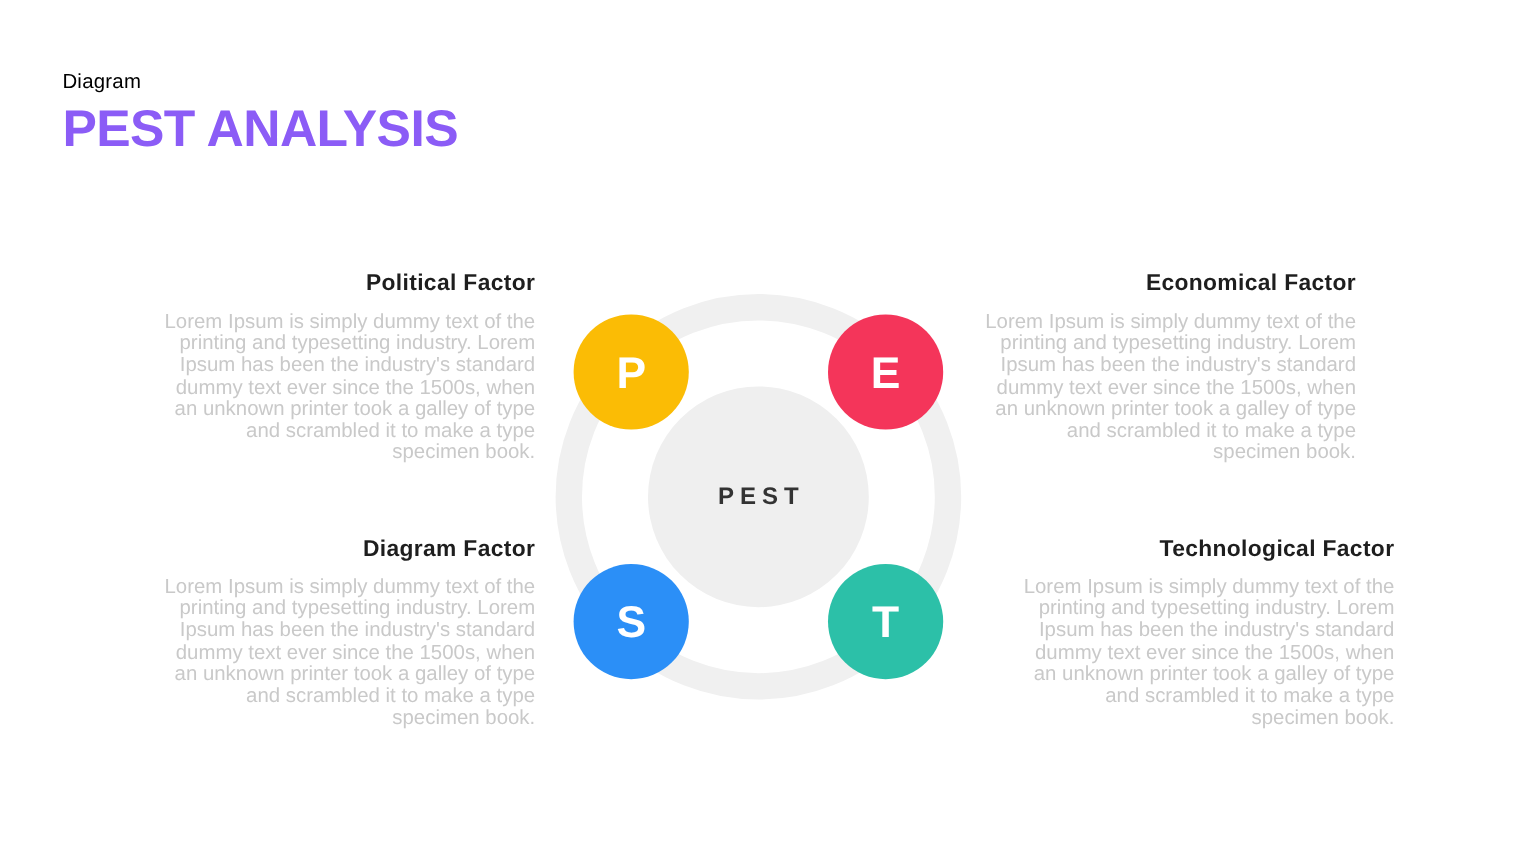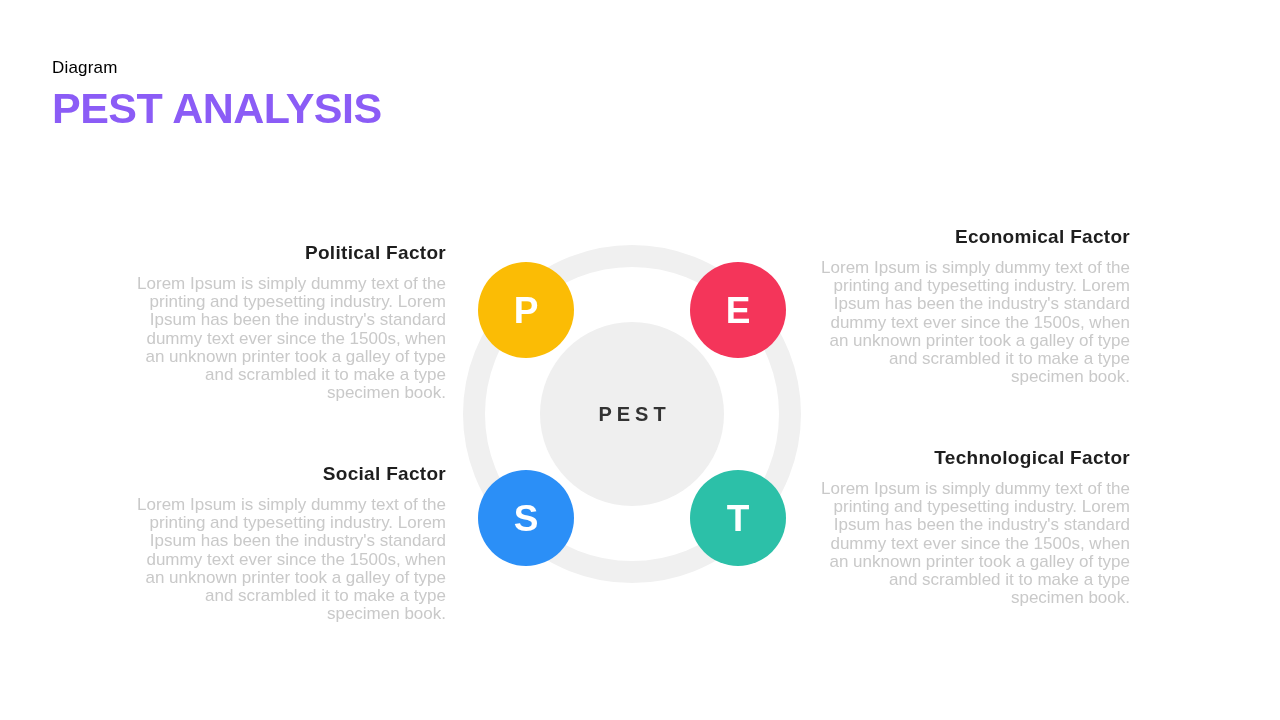--- a/index.html
+++ b/index.html
@@ -48,27 +48,27 @@
     letter-spacing: 0.3px;
     margin-bottom: 11px;
     white-space: nowrap;
   }
   .factor-body {
     font-size: 17px;
     line-height: 18.2px;
     color: #C9C9C9;
   }
 
-  .factor.left  { text-align: right; margin-top: 16px; }
+  .factor.left  { text-align: right; }
   .factor.right { text-align: right; }
 
   #factor-political     { left: 134px;  top: 226px; }
   #factor-social        { left: 134px;  top: 447px; }
   #factor-economical    { left: 818px;  top: 226px; }
-  #factor-technological { left: 818px;  top: 447px; }
+  #factor-technological { left: 850px;  top: 447px; }
 
   
   .diagram {
     position: absolute;
     left: 462px;
     top: 244px;
     width: 340px;
     height: 340px;
   }
   .diagram svg {
@@ -118,21 +118,21 @@
   <div class="kicker" style="color: #000000;">Diagram</div>
   <div class="main-title" style="color: #8b5cf6;">PEST ANALYSIS</div>
 </div>
 
 <div class="factor left" id="factor-political">
   <div class="factor-title" style="color: rgb(30, 30, 30);">Political Factor</div>
   <div class="factor-body" style="color: rgb(201, 201, 201);">Lorem Ipsum is simply dummy text of the printing and typesetting industry. Lorem Ipsum has been the industry's standard dummy text ever since the 1500s, when an unknown printer took a galley of type and scrambled it to make a type specimen book.</div>
 </div>
 
 <div class="factor left" id="factor-social">
-  <div class="factor-title" style="color: rgb(30, 30, 30);">Social Factor</div>
+  <div class="factor-title" style="color: rgb(30, 30, 30);">Diagram Factor</div>
   <div class="factor-body" style="color: rgb(201, 201, 201);">Lorem Ipsum is simply dummy text of the printing and typesetting industry. Lorem Ipsum has been the industry's standard dummy text ever since the 1500s, when an unknown printer took a galley of type and scrambled it to make a type specimen book.</div>
 </div>
 
 <div class="factor right" id="factor-economical">
   <div class="factor-title" style="color: rgb(30, 30, 30);">Economical Factor</div>
   <div class="factor-body" style="color: rgb(201, 201, 201);">Lorem Ipsum is simply dummy text of the printing and typesetting industry. Lorem Ipsum has been the industry's standard dummy text ever since the 1500s, when an unknown printer took a galley of type and scrambled it to make a type specimen book.</div>
 </div>
 
 <div class="factor right" id="factor-technological">
   <div class="factor-title" style="color: rgb(30, 30, 30);">Technological Factor</div>

